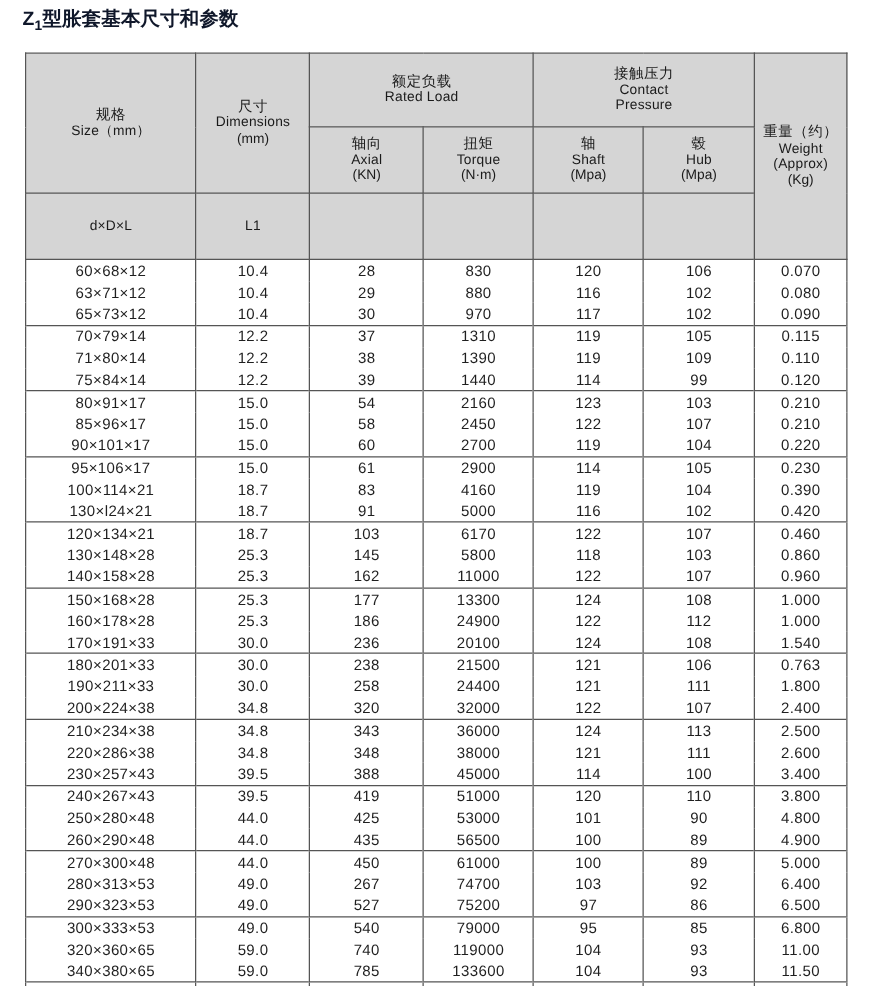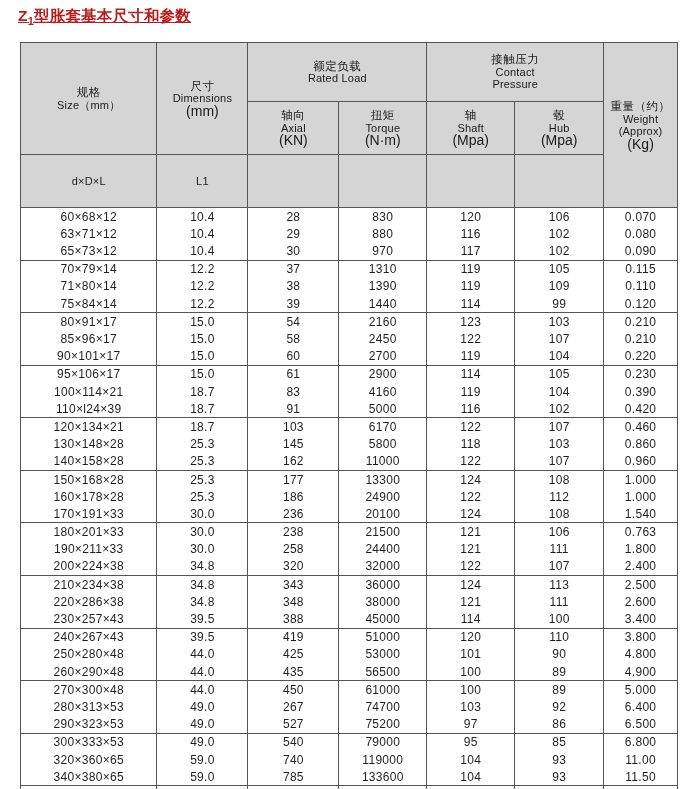--- a/index.html
+++ b/index.html
@@ -13,22 +13,21 @@
     font-family: "Liberation Sans", "DejaVu Sans", sans-serif;
     color: #1a1a1a;
     overflow: hidden;
   }
   #page-title {
     font-size: 15.5px;
     font-weight: bold;
     letter-spacing: 0.2px;
     margin: 6px 0 11px 18px;
     line-height: 20px;
-    color: #b91c1c;
-    text-decoration: underline;
+    color: #0f172a;
   }
   #page-title .sub {
     font-size: 11px;
     vertical-align: sub;
     font-weight: bold;
   }
   #spec-table {
     border-collapse: collapse;
     table-layout: fixed;
     margin: 7px 0 0 20px;
@@ -54,21 +53,21 @@
   }
   .hdr-cn {
     font-size: 11.5px;
     letter-spacing: 0.5px;
   }
   .hdr-en {
     font-size: 11px;
     letter-spacing: 0.2px;
   }
   .hdr-unit {
-    font-size: 14px;
+    font-size: 11px;
   }
   th.grp-top {
     height: 52px;
   }
   th.sub-row {
     height: 46px;
   }
   th.tall {
     height: 98px;
   }
@@ -266,21 +265,21 @@
       <tr>
         <td>100×114×21</td>
         <td>18.7</td>
         <td>83</td>
         <td>4160</td>
         <td>119</td>
         <td>104</td>
         <td>0.390</td>
       </tr>
       <tr>
-        <td>110×l24×39</td>
+        <td>130×l24×21</td>
         <td>18.7</td>
         <td>91</td>
         <td>5000</td>
         <td>116</td>
         <td>102</td>
         <td>0.420</td>
       </tr>
       <tr class="grp-sep">
         <td>120×134×21</td>
         <td>18.7</td>

